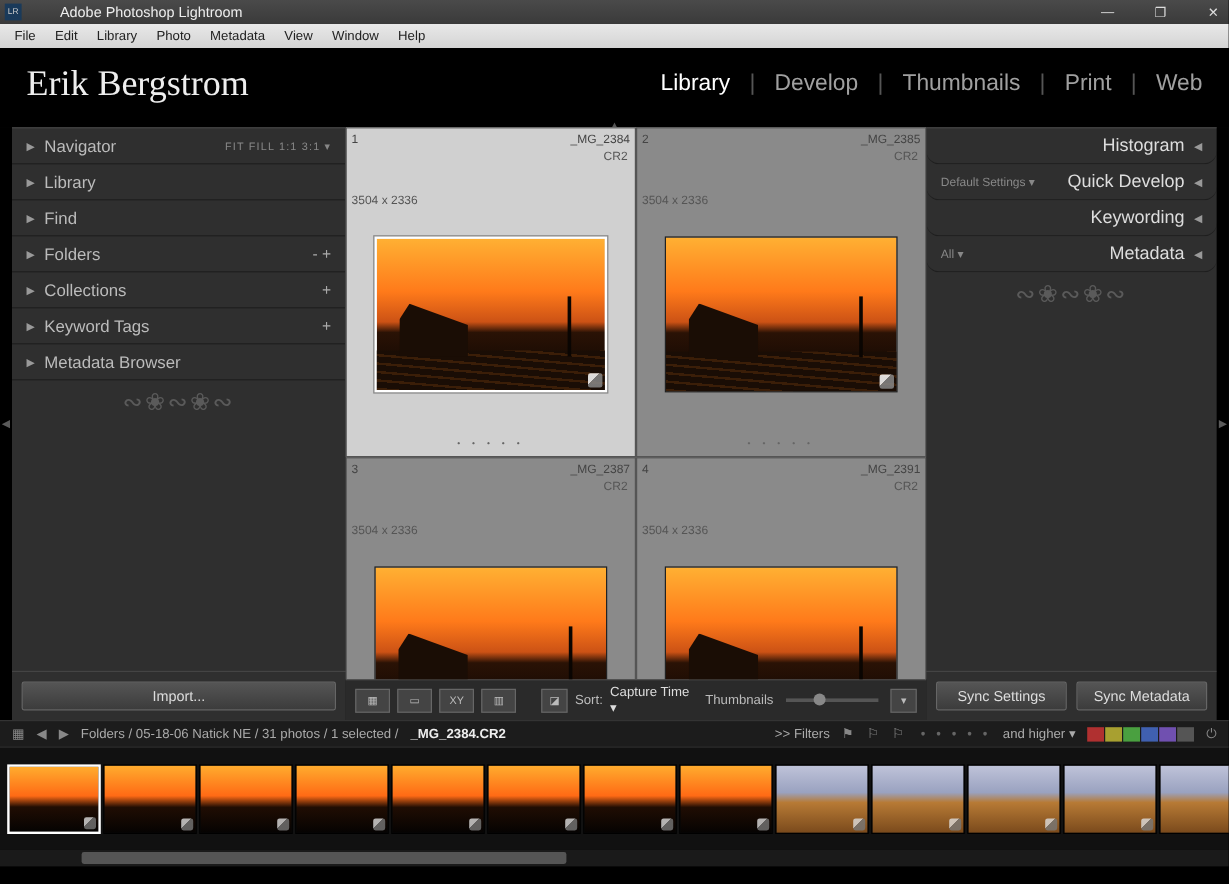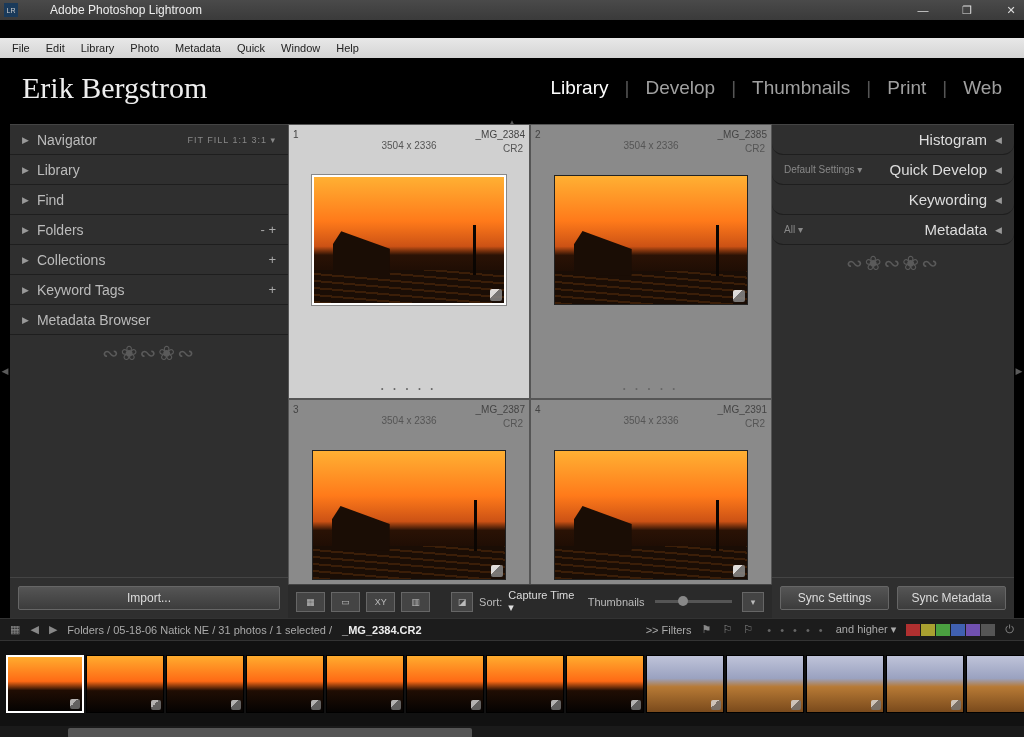--- a/index.html
+++ b/index.html
@@ -5,21 +5,21 @@
 * { margin: 0; padding: 0; box-sizing: border-box; font-family: "Segoe UI", sans-serif; }
 body { width: 1024px; height: 737px; background: #000; color: #ccc; overflow: hidden; font-size: 12px; }
 
 
 .titlebar { height: 20px; background: linear-gradient(#4a4a4a,#3a3a3a); display: flex; align-items: center; padding: 0 4px; color: #eee; font-size: 12px; gap: 26px; }
 .titlebar .icon { width: 14px; height: 14px; background: #1a3a5a; margin-right: 6px; display:flex;align-items:center;justify-content:center;font-size:7px;color:#ccc; }
 .titlebar .spacer { flex: 1; }
 .titlebar .ctl { width: 18px; text-align: center; color: #ddd; font-size: 11px; }
 
 
-.menubar { height: 20px; background: linear-gradient(#e8e8e8,#d4d4d4); display: flex; align-items: center; padding: 0 4px; color: #222; font-size: 11px; margin-top: 18px; }
+.menubar { height: 20px; background: linear-gradient(#e8e8e8,#d4d4d4); display: flex; align-items: center; padding: 0 4px; color: #222; font-size: 11px; }
 .menubar span { padding: 0 8px; }
 
 
 .identity { height: 60px; display: flex; align-items: center; padding: 0 22px; background: #000; }
 .identity .name { font-family: "Times New Roman", serif; font-size: 30px; color: #eee; }
 .identity .modules { margin-left: auto; display: flex; gap: 16px; font-size: 19px; color: #a0a0a0; align-items: baseline; }
 .identity .modules .mod { cursor: pointer; }
 .identity .modules .active { color: #fff; }
 .identity .modules .sep { color: #555; }
 
@@ -45,21 +45,21 @@
 
 
 .sidetab { width: 10px; background: #000; display:flex; align-items:center; justify-content:center; color:#5a5a5a; font-size:9px;}
 
 
 .center { flex:1; display:flex; flex-direction:column; background:#3a3a3a; }
 .gridwrap { flex:1; display:flex; flex-wrap:wrap; align-content:flex-start; overflow:hidden; }
 .cell { width: 50%; height: 275px; background:#8a8a8a; border:1px solid #555; padding:4px; position:relative; }
 .cell.sel { background:#d0d0d0; }
 .cell .info { display:flex; justify-content:space-between; font-size:10px; color:#444; }
-.cell .dims { font-size:10px; color:#555; text-align:center; }
+.cell .dims { font-size:10px; color:#555; text-align:left;margin-top:40px; }
 .cell .ext { font-size:10px; color:#555; text-align:right; position:absolute; right:6px; top:18px;}
 .cell .thumb { width: 84%; margin: 24px auto 0; aspect-ratio: 3504/2336; background: linear-gradient(to bottom, #ffb033 0%, #ff7a1a 35%, #cc5215 55%, #2a1205 62%, #080402 100%); border:1px solid #222; position:relative; }
 .cell.sel .thumb { border:2px solid #fff; outline:1px solid #888;}
 .thumb::after { content:""; position:absolute; right:2px; bottom:2px; width:12px; height:12px; background:linear-gradient(135deg,#fff 40%,#888 40%); border-radius:2px; opacity:.85;}
 .thumb .train { position:absolute; bottom:22%; left:10%; width:30%; height:35%; background:#1a0d05; clip-path: polygon(0% 100%, 0% 30%, 15% 0%, 100% 40%, 100% 100%); }
 .thumb .tracks { position:absolute; bottom:0; left:0; right:0; height:26%; background: repeating-linear-gradient(5deg,#3b1e08 0 2px,#1a0d05 2px 7px);}
 .thumb .pole { position:absolute; right:15%; bottom:22%; width:3px; height:40%; background:#0a0502;}
 .cell .dots { position:absolute; bottom:6px; left:0; right:0; text-align:center; color:#666; letter-spacing:4px; font-size:7px;}
 
 
@@ -98,21 +98,21 @@
   <div class="ctl">❐</div>
   <div class="ctl">✕</div>
 </div>
 
 <div class="menubar">
   <span>File</span>
   <span>Edit</span>
   <span>Library</span>
   <span>Photo</span>
   <span>Metadata</span>
-  <span>Quick</span>
+  <span>View</span>
   <span>Window</span>
   <span>Help</span>
 </div>
 
 <div class="identity">
   <div class="name">Erik Bergstrom</div>
   <div class="modules">
     <span class="mod active">Library</span>
       <span class="sep">|</span>
     <span class="mod">Develop</span>

